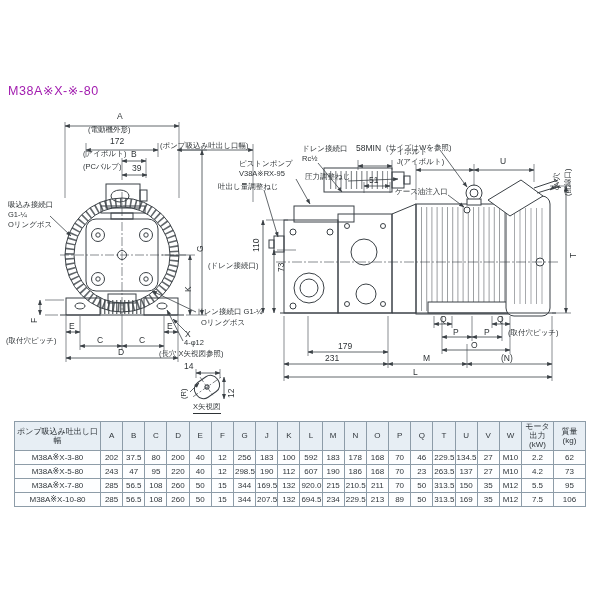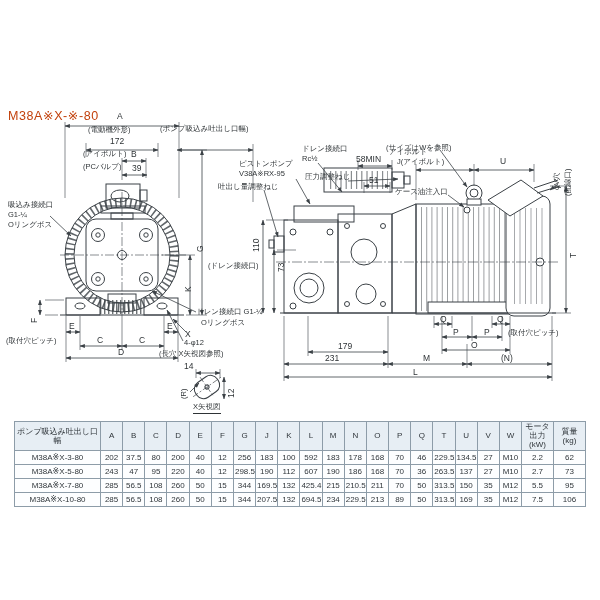--- a/index.html
+++ b/index.html
@@ -2,21 +2,21 @@
 <html><head>
 <meta charset="utf-8">
 <style>
   html,body{margin:0;padding:0;}
   body{
     width:600px;height:600px;position:relative;overflow:hidden;
     background:#ffffff;color:#2f3437;
     font-family:"Liberation Sans","DejaVu Sans",sans-serif;
   }
   .title{
-    position:absolute;left:8px;top:108px;font-size:12.5px;letter-spacing:.6px;color:#c2410c;
+    position:absolute;left:8px;top:83px;font-size:12.5px;letter-spacing:.6px;color:#a21caf;
   }
   svg.draw{position:absolute;left:0;top:0;pointer-events:none;}
   .lbl{
     position:absolute;font-size:7.5px;line-height:1.15;white-space:nowrap;color:#2e3336;
   }
   .dl{font-size:8.5px;}
   .rot{transform:rotate(-90deg);transform-origin:0 0;}
   .und{border-bottom:1px solid #2e3336;padding-bottom:1px;}
   .tablewrap{position:absolute;left:14px;top:421px;width:572px;}
   table{
@@ -223,21 +223,21 @@
     <line x1="348" y1="181" x2="398" y2="179" marker-end="url(#ar)"></line>
     <line x1="440" y1="150" x2="467" y2="187" marker-end="url(#ar)"></line>
     <line x1="448" y1="195" x2="464" y2="207" marker-end="url(#ar)"></line>
     <line x1="558" y1="184" x2="550" y2="190" marker-end="url(#ar)"></line>
   </g>
 </svg>
 
 <div class="lbl dl" style="left:117px;top:112px">A</div>
 <div class="lbl" style="left:88px;top:126px">(電動機外形)</div>
 <div class="lbl dl" style="left:110px;top:137px">172</div>
-<div class="lbl" style="left:160px;top:125px">(ポンプ吸込み吐出し口幅)</div>
+<div class="lbl" style="left:160px;top:142px">(ポンプ吸込み吐出し口幅)</div>
 <div class="lbl" style="left:83px;top:150px">(アイボルト)</div>
 <div class="lbl dl" style="left:131px;top:150px">B</div>
 <div class="lbl" style="left:83px;top:163px">(PCバルブ)</div>
 <div class="lbl dl" style="left:132px;top:164px">39</div>
 <div class="lbl" style="left:8px;top:201px">吸込み接続口</div>
 <div class="lbl" style="left:8px;top:211px">G1-¼</div>
 <div class="lbl" style="left:8px;top:221px">Oリングボス</div>
 <div class="lbl dl rot" style="left:196px;top:252px">G</div>
 <div class="lbl dl rot" style="left:184px;top:292px">K</div>
 <div class="lbl dl rot" style="left:30px;top:323px">F</div>
@@ -257,21 +257,21 @@
 <div class="lbl dl rot" style="left:227px;top:398px">12</div>
 <div class="lbl rot" style="left:180px;top:399px">(R)</div>
 <div class="lbl und" style="left:193px;top:403px">X矢視図</div>
 
 <div class="lbl" style="left:239px;top:160px">ピストンポンプ</div>
 <div class="lbl" style="left:239px;top:170px">V38A※RX-95</div>
 <div class="lbl" style="left:218px;top:183px">吐出し量調整ねじ</div>
 <div class="lbl" style="left:302px;top:145px">ドレン接続口</div>
 <div class="lbl" style="left:302px;top:155px">Rc½</div>
 <div class="lbl" style="left:305px;top:173px">圧力調整ねじ</div>
-<div class="lbl dl" style="left:356px;top:155px">58MIN</div>
+<div class="lbl dl" style="left:356px;top:144px">58MIN</div>
 <div class="lbl dl" style="left:369px;top:176px">51</div>
 <div class="lbl" style="left:395px;top:188px">ケース油注入口</div>
 <div class="lbl" style="left:389px;top:148px">アイボルト</div>
 <div class="lbl" style="left:386px;top:144px">(サイズはWを参照)</div>
 <div class="lbl" style="left:397px;top:158px">J(アイボルト)</div>
 <div class="lbl dl" style="left:500px;top:157px">U</div>
 <div class="lbl rot" style="left:553px;top:190px">φV穴</div>
 <div class="lbl rot" style="left:564px;top:196px">(配線口)</div>
 <div class="lbl dl rot" style="left:569px;top:258px">T</div>
 <div class="lbl dl rot" style="left:252px;top:252px">110</div>
@@ -375,40 +375,40 @@
           <td>40</td>
           <td>12</td>
           <td>298.5</td>
           <td>190</td>
           <td>112</td>
           <td>607</td>
           <td>190</td>
           <td>186</td>
           <td>168</td>
           <td>70</td>
-          <td>36</td>
+          <td>23</td>
           <td>263.5</td>
           <td>137</td>
           <td>27</td>
           <td>M10</td>
-          <td>2.7</td>
+          <td>4.2</td>
           <td>73</td>
         </tr>
         <tr>
           <td>M38A※X-7-80</td>
           <td>285</td>
           <td>56.5</td>
           <td>108</td>
           <td>260</td>
           <td>50</td>
           <td>15</td>
           <td>344</td>
           <td>169.5</td>
           <td>132</td>
-          <td>425.4</td>
+          <td>920.0</td>
           <td>215</td>
           <td>210.5</td>
           <td>211</td>
           <td>70</td>
           <td>50</td>
           <td>313.5</td>
           <td>150</td>
           <td>35</td>
           <td>M12</td>
           <td>5.5</td>

